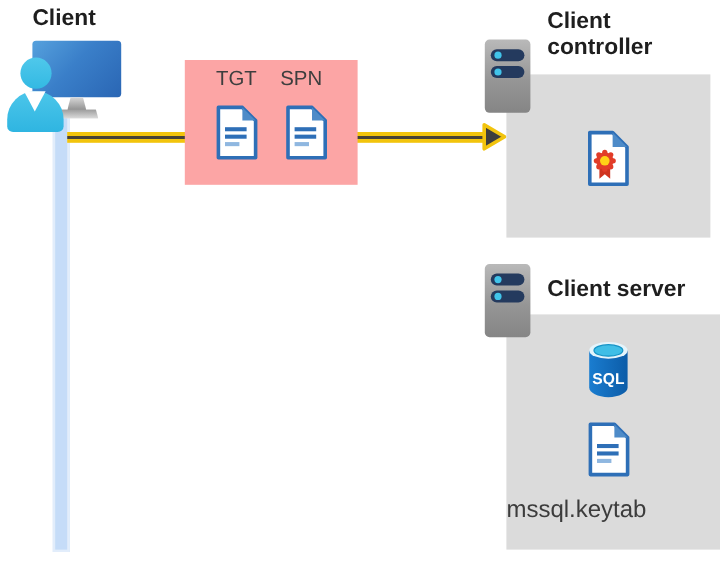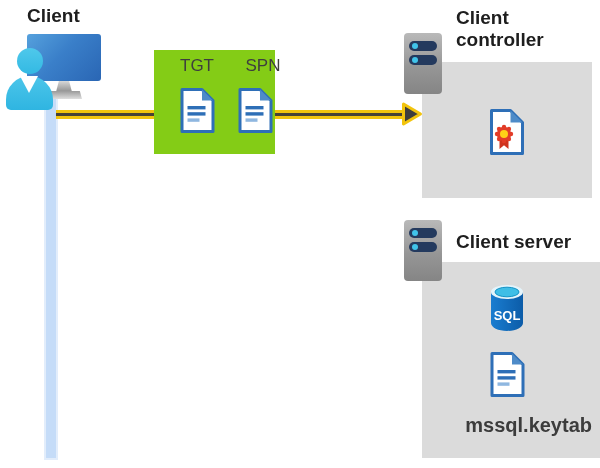--- a/index.html
+++ b/index.html
@@ -4,21 +4,21 @@
 <style>
   html,body{margin:0;padding:0;background:#fff;}
   #stage{
     position:relative;width:600px;height:468px;background:#ffffff;overflow:hidden;
     font-family:"Liberation Sans",sans-serif;
   }
   .abs{position:absolute;}
   
   .title{font-weight:700;font-size:19px;color:#1e1e1e;line-height:22px;}
   .small-label{font-size:17px;color:#3e3e3e;text-align:center;}
-  .file-label{font-size:20px;color:#3c3c3c;text-align:right;font-weight:bold;}
+  .file-label{font-size:20px;color:#3c3c3c;text-align:left;}
   
   .band{
     left:44px;top:92px;width:10px;height:364px;
     background:#c5dcf8;border:2px solid #e2edfb;z-index:0;
   }
   .monitor-screen{
     left:27px;top:34px;width:74px;height:47px;border-radius:3px;
     background:linear-gradient(133deg,#56a1dd 0%,#3a7fc9 45%,#2a66b4 100%);z-index:2;
   }
   .monitor-neck{
@@ -46,25 +46,25 @@
     border-top:17px solid #ffffff;
   }
   
   .arrow-shaft{
     left:56px;top:110px;width:348px;height:9px;z-index:1;
     background:linear-gradient(180deg,#f2c40d 0 3.2px,#474236 3.2px 5.8px,#f2c40d 5.8px 9px);
   }
   .arrow-head{left:401px;top:101px;z-index:1;}
   
   .ticket-box{
-    left:154px;top:50px;width:121px;height:104px;background:#84cc16;z-index:2;
+    left:154px;top:50px;width:144px;height:104px;background:#fca5a5;z-index:2;
   }
   .ticket-box .small-label{position:absolute;top:6px;width:50px;}
   .tgt-label{left:18px;}
-  .spn-label{left:84px;text-align:center;}
+  .spn-label{left:72px;text-align:center;}
   .doc-a{position:absolute;left:25px;top:37px;}
   .doc-b{position:absolute;left:83px;top:37px;}
   
   .panel{background:#dbdbdb;z-index:1;}
   .dc-panel{left:422px;top:62px;width:170px;height:136px;}
   .linux-panel{left:422px;top:262px;width:204px;height:196px;}
   .server{
     width:38px;height:61px;border-radius:4px;z-index:3;
     background:linear-gradient(180deg,#b9b9b9 0%,#969696 55%,#858585 100%);
   }

